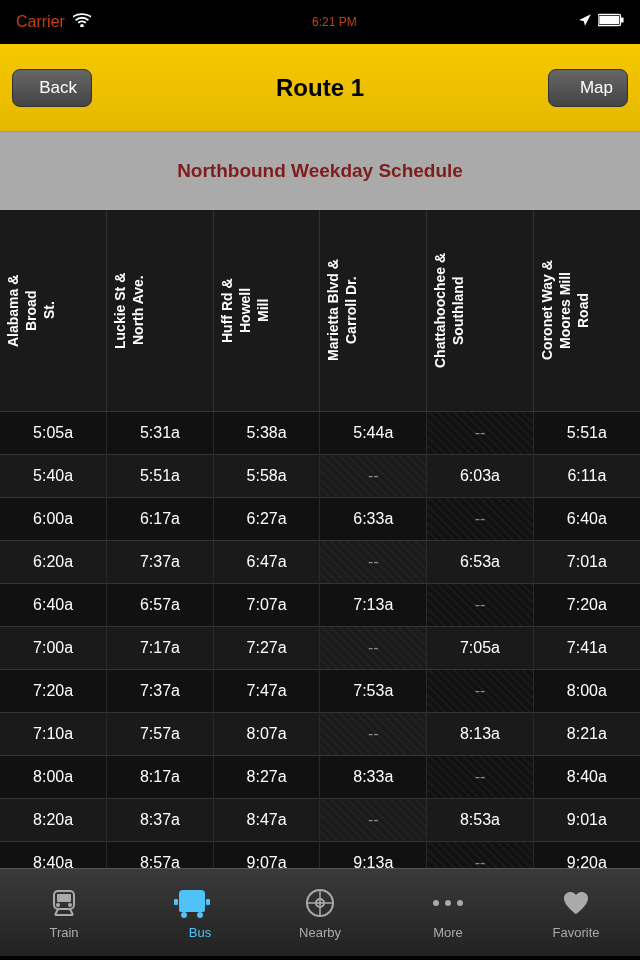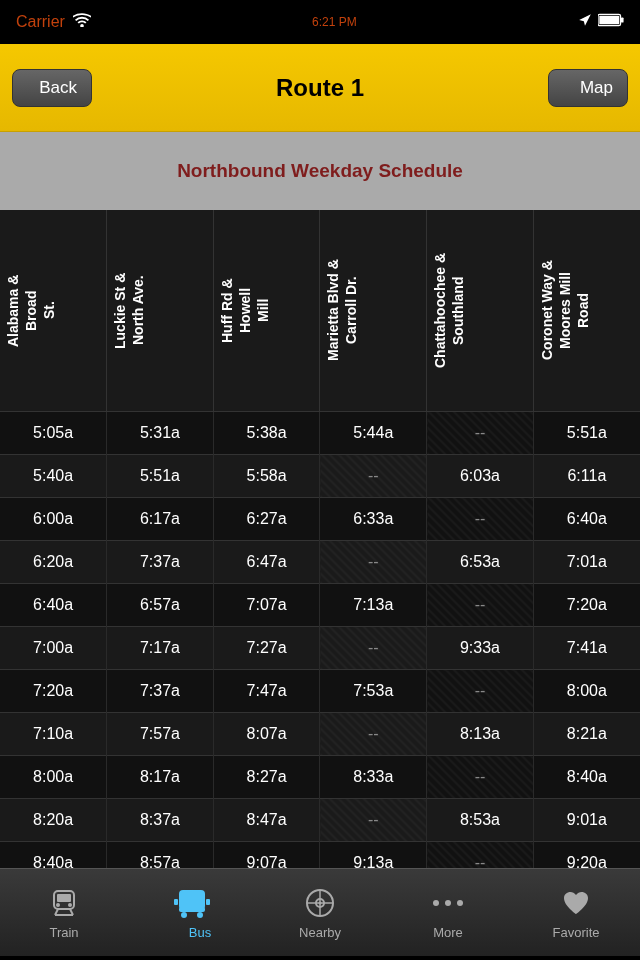--- a/index.html
+++ b/index.html
@@ -292,21 +292,21 @@
           <td>7:07a</td>
           <td>7:13a</td>
           <td class="striped-cell" style="color: rgb(136, 136, 136);">--</td>
           <td>7:20a</td>
         </tr>
         <tr>
           <td>7:00a</td>
           <td>7:17a</td>
           <td>7:27a</td>
           <td class="striped-cell" style="color: rgb(136, 136, 136);">--</td>
-          <td>9:33a</td>
+          <td>7:05a</td>
           <td>7:41a</td>
         </tr>
         <tr>
           <td>7:20a</td>
           <td>7:37a</td>
           <td>7:47a</td>
           <td>7:53a</td>
           <td class="striped-cell" style="color: rgb(136, 136, 136);">--</td>
           <td>8:00a</td>
         </tr>

